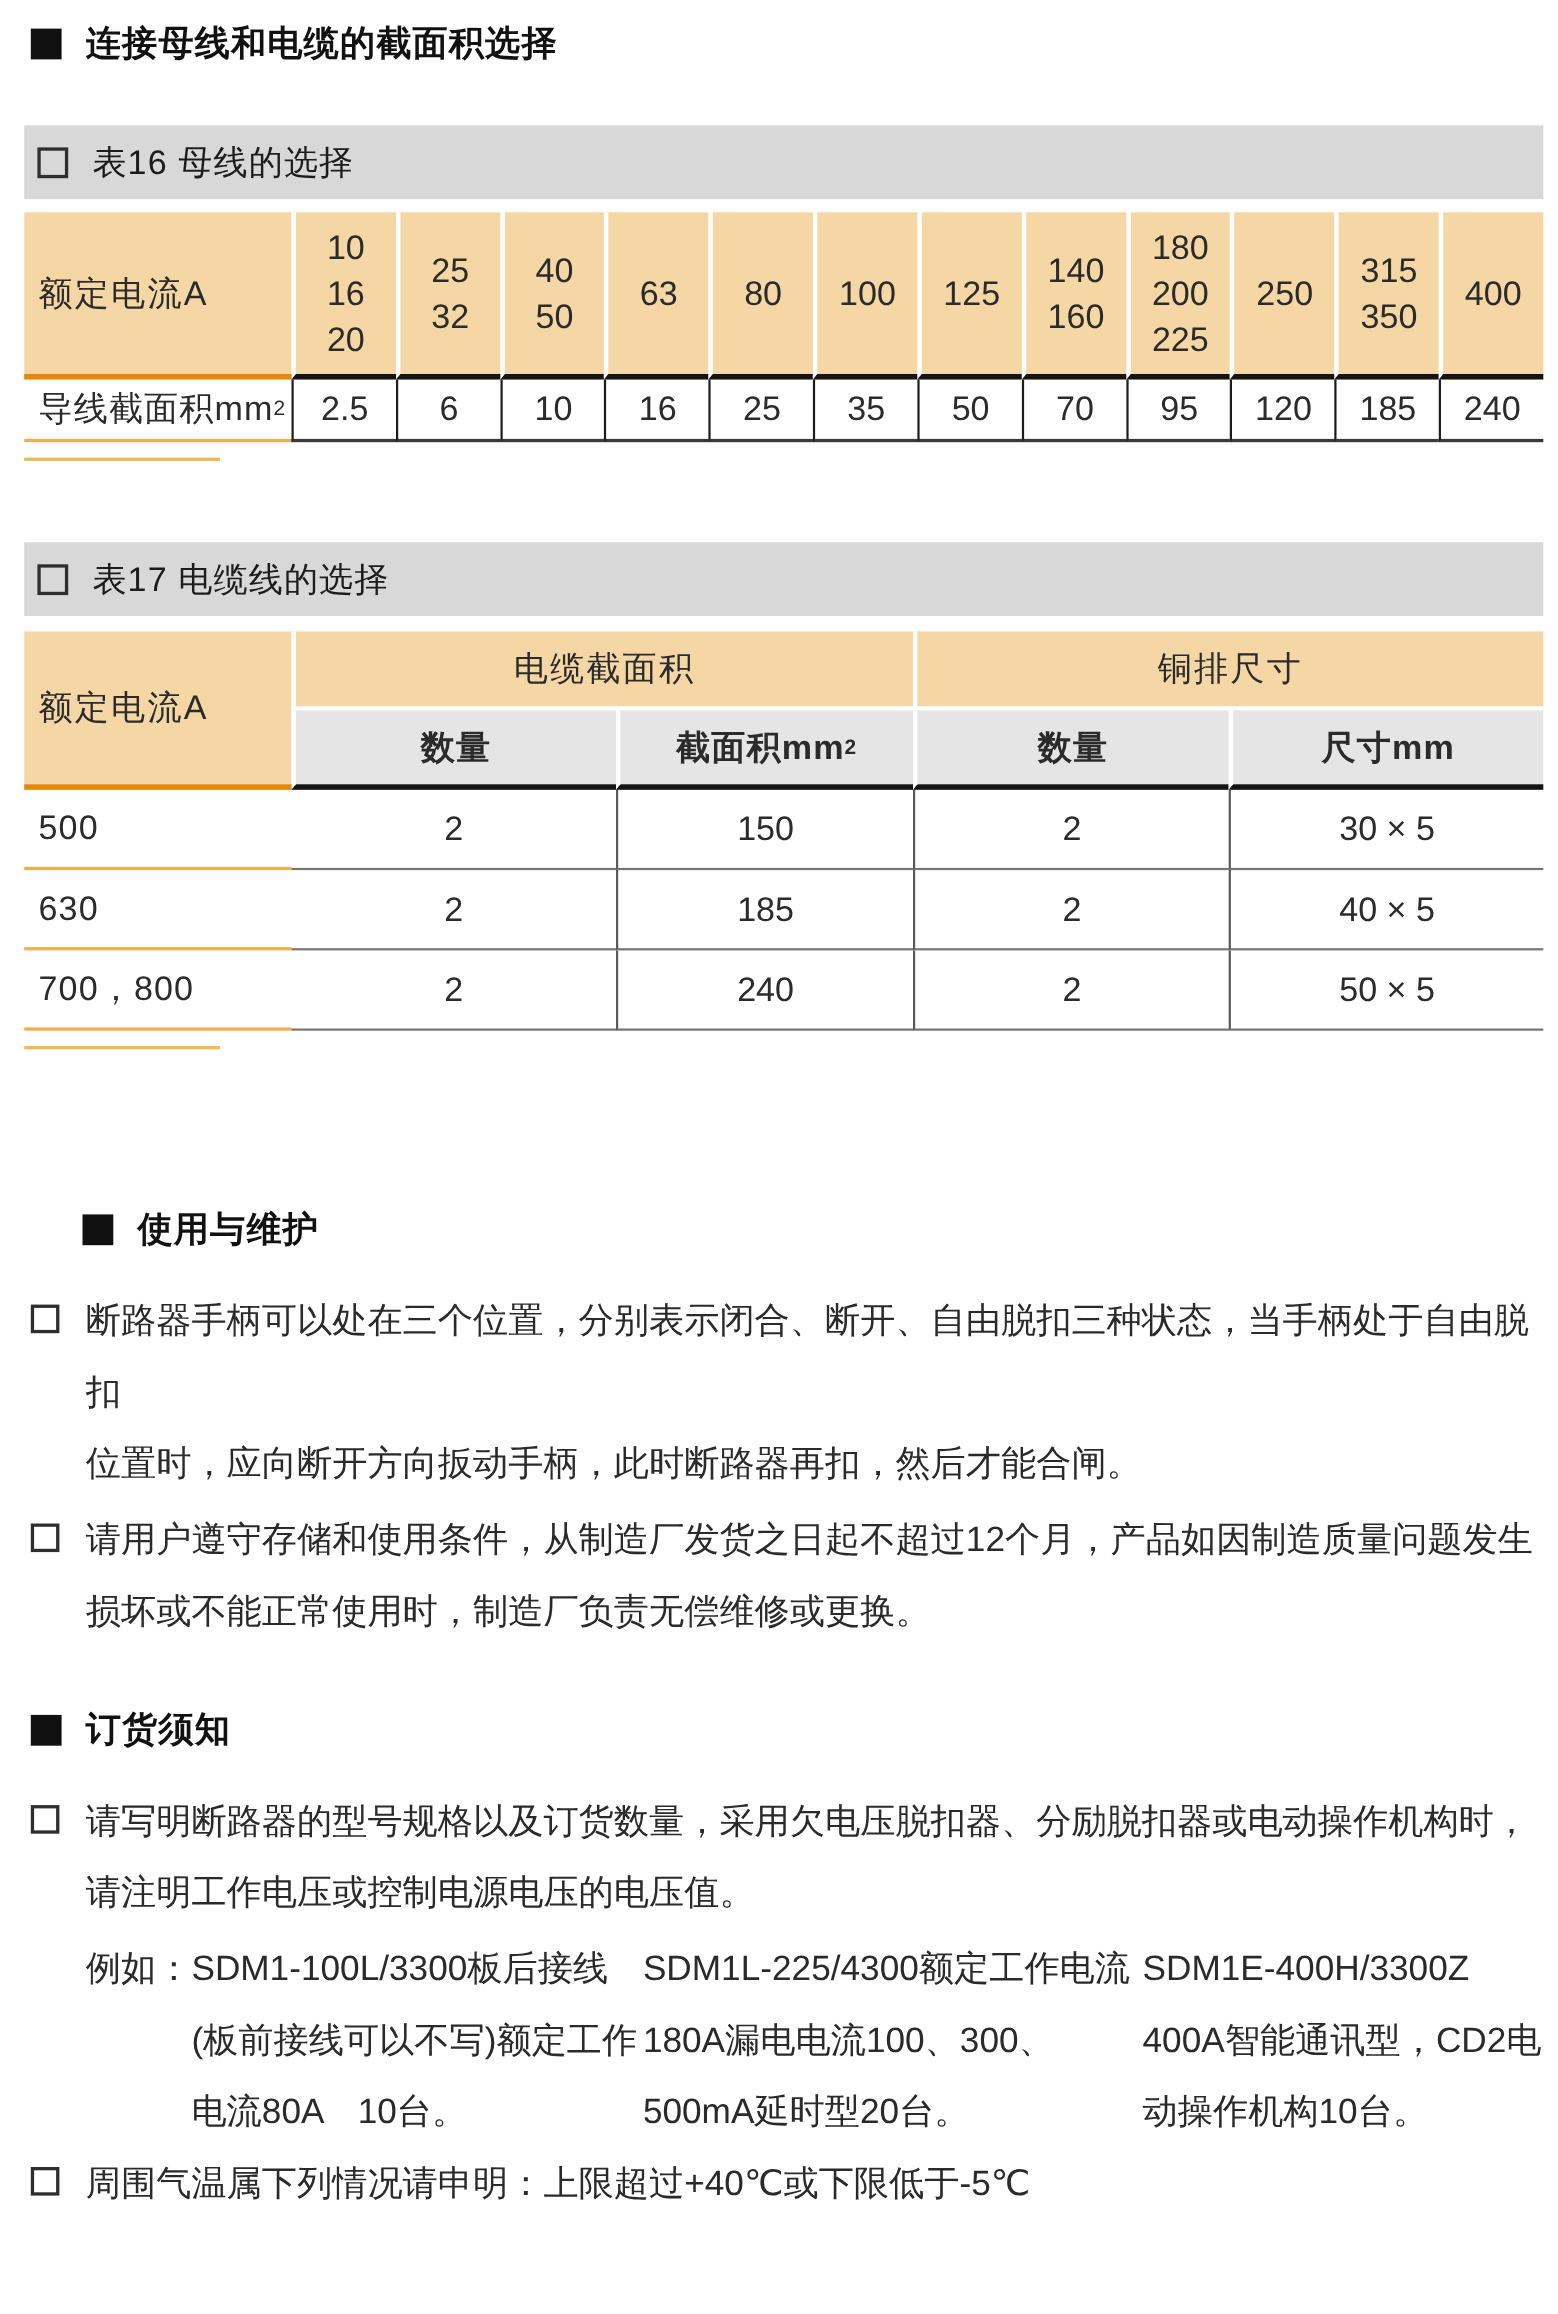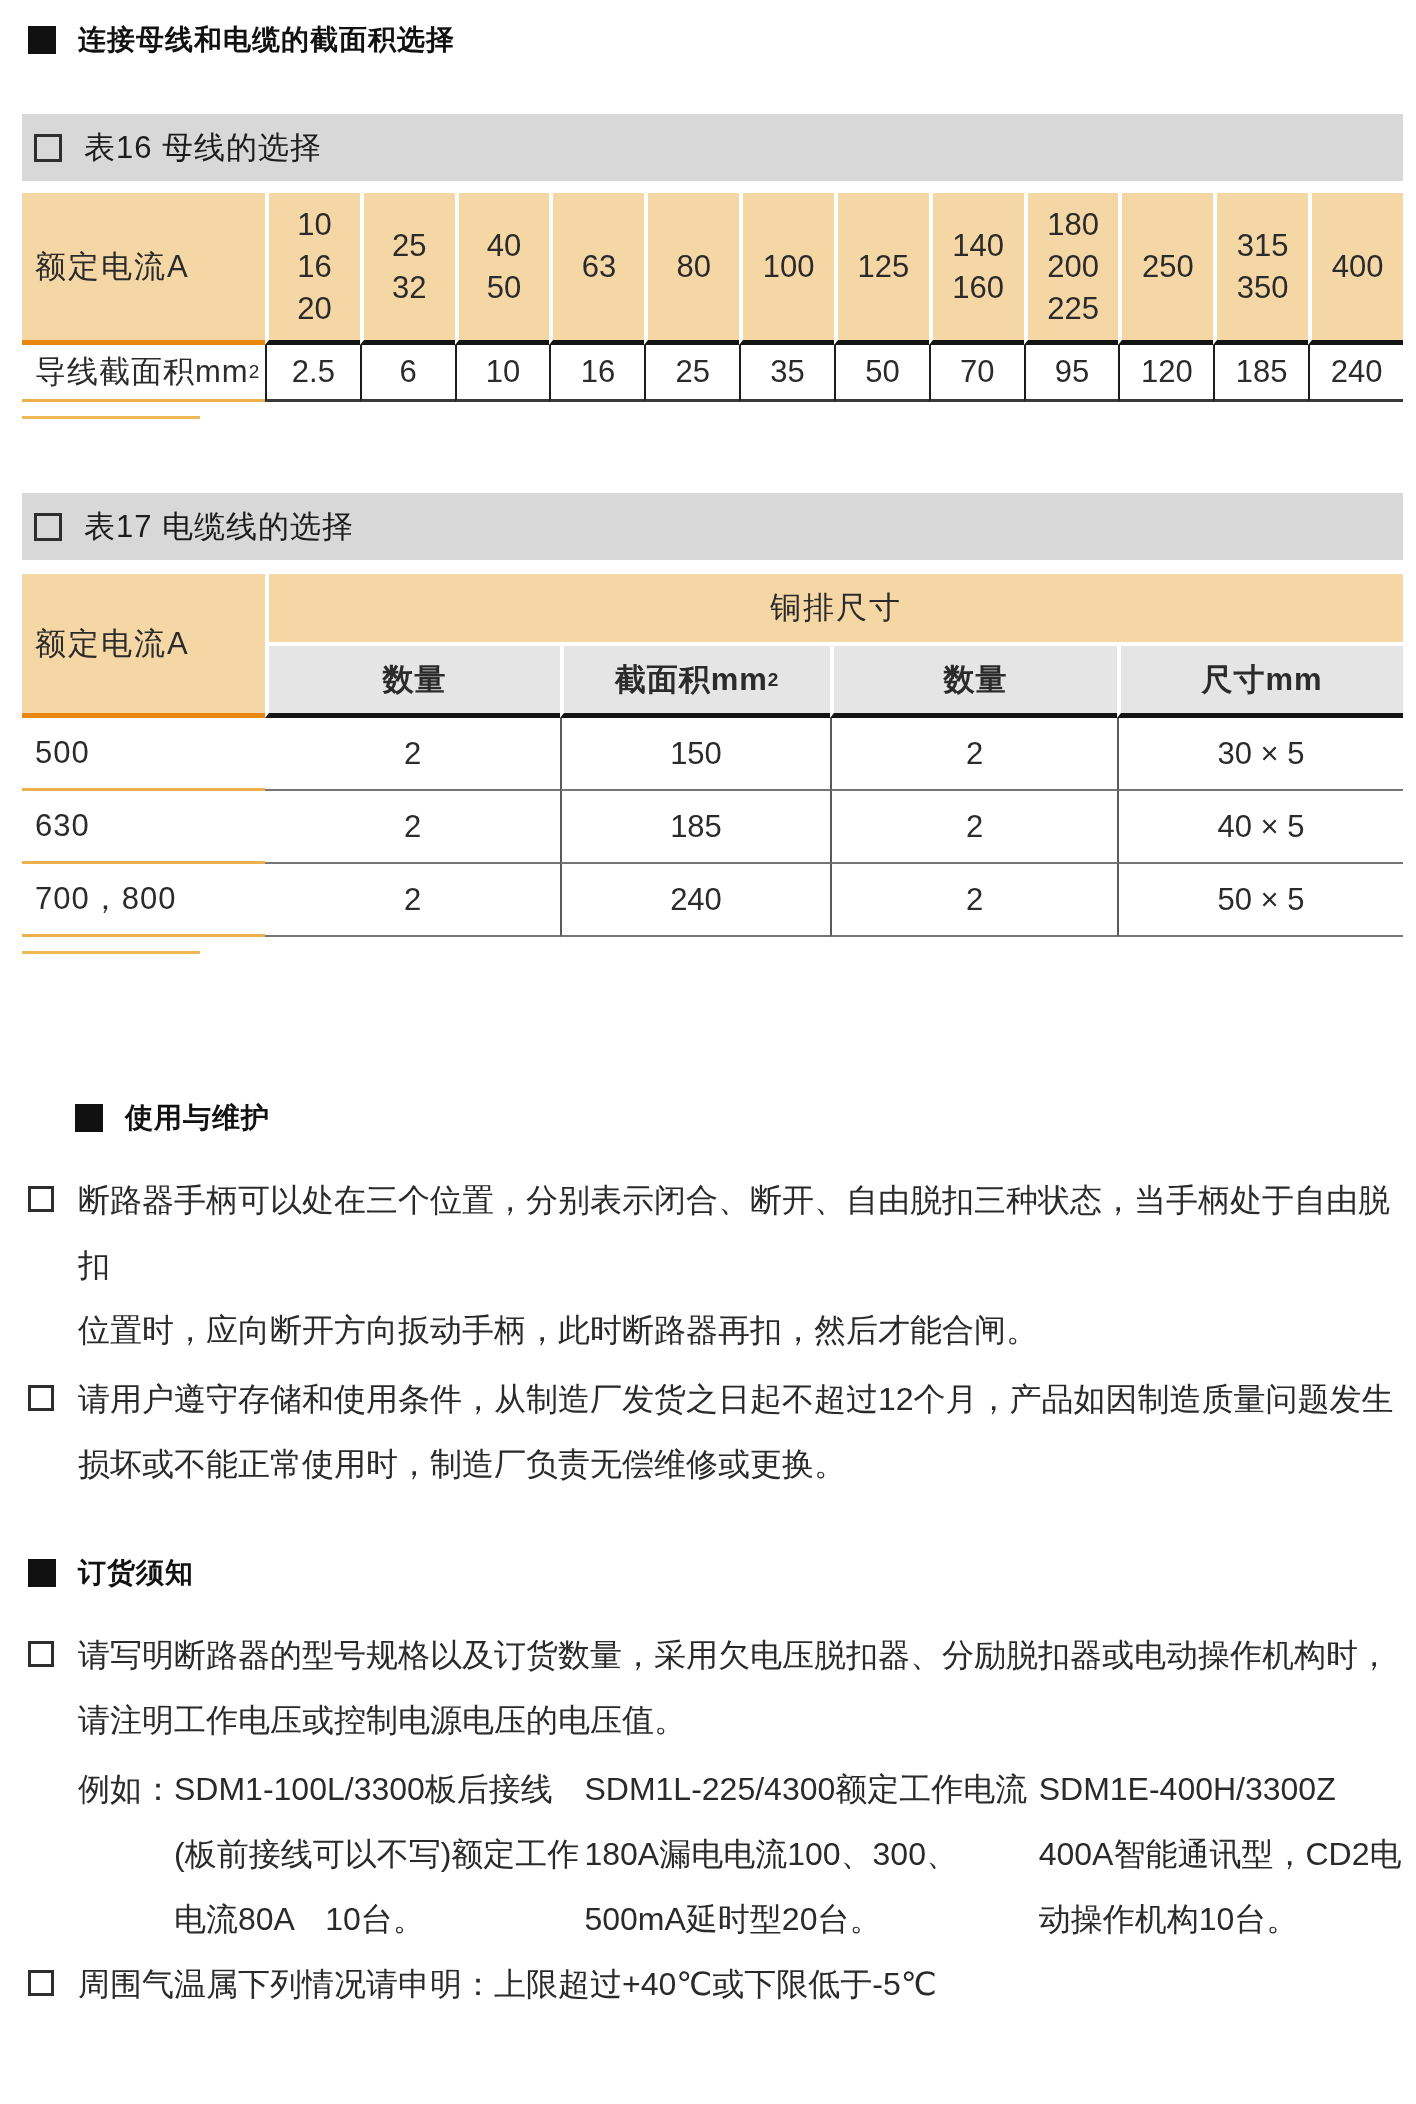--- a/index.html
+++ b/index.html
@@ -6,21 +6,21 @@
   body{
     width:1416px;height:2104px;overflow:hidden;
     font-family:"Liberation Sans","DejaVu Sans",sans-serif;
     color:#262626;
   }
   .page{position:relative;width:1416px;height:2104px;padding-top:16px;box-sizing:border-box;}
 
   
   .section-h{display:flex;align-items:center;margin-left:28px;height:48px;}
   .sq-filled{width:28px;height:28px;background:#111111;flex:0 0 auto;}
-  .section-h .h-text{margin-left:22px;font-size:28px;font-weight:bold;letter-spacing:1px;color:#111111;font-family:Liberation Mono, monospace;}
+  .section-h .h-text{margin-left:22px;font-size:32px;font-weight:bold;letter-spacing:1px;color:#111111;font-family:Liberation Mono, monospace;}
 
   
   .caption-bar{
     margin-left:22px;width:1381px;height:67px;background:#d8d8d8;
     display:flex;align-items:center;box-sizing:border-box;padding-left:12px;
   }
   .sq-hollow{width:22px;height:22px;border:3px solid #2e2e2e;background:transparent;flex:0 0 auto;box-sizing:content-box;}
   .caption-bar .c-text{margin-left:22px;font-size:31px;color:#1c1c1c;letter-spacing:1px;}
 
   
@@ -157,20 +157,21 @@
   <div class="caption-bar gap-t16-t17">
     <div class="sq-hollow"></div>
     <div class="c-text">表17 电缆线的选择</div>
   </div>
 
   <div class="t17">
     <div class="t17-header">
       <div class="t17-col1">额定电流A</div>
       <div class="t17-right">
         <div class="t17-rowA">
+          <div class="t17-group cable">电缆截面积</div>
           <div class="t17-group copper">铜排尺寸</div>
         </div>
         <div class="t17-rowB">
           <div class="t17-sub w-qty1">数量</div>
           <div class="t17-sub w-area">
               <span>截面积mm</span>
               <sup>2</sup>
             </div>
           <div class="t17-sub w-qty2">数量</div>
           <div class="t17-sub w-size">尺寸mm</div>

